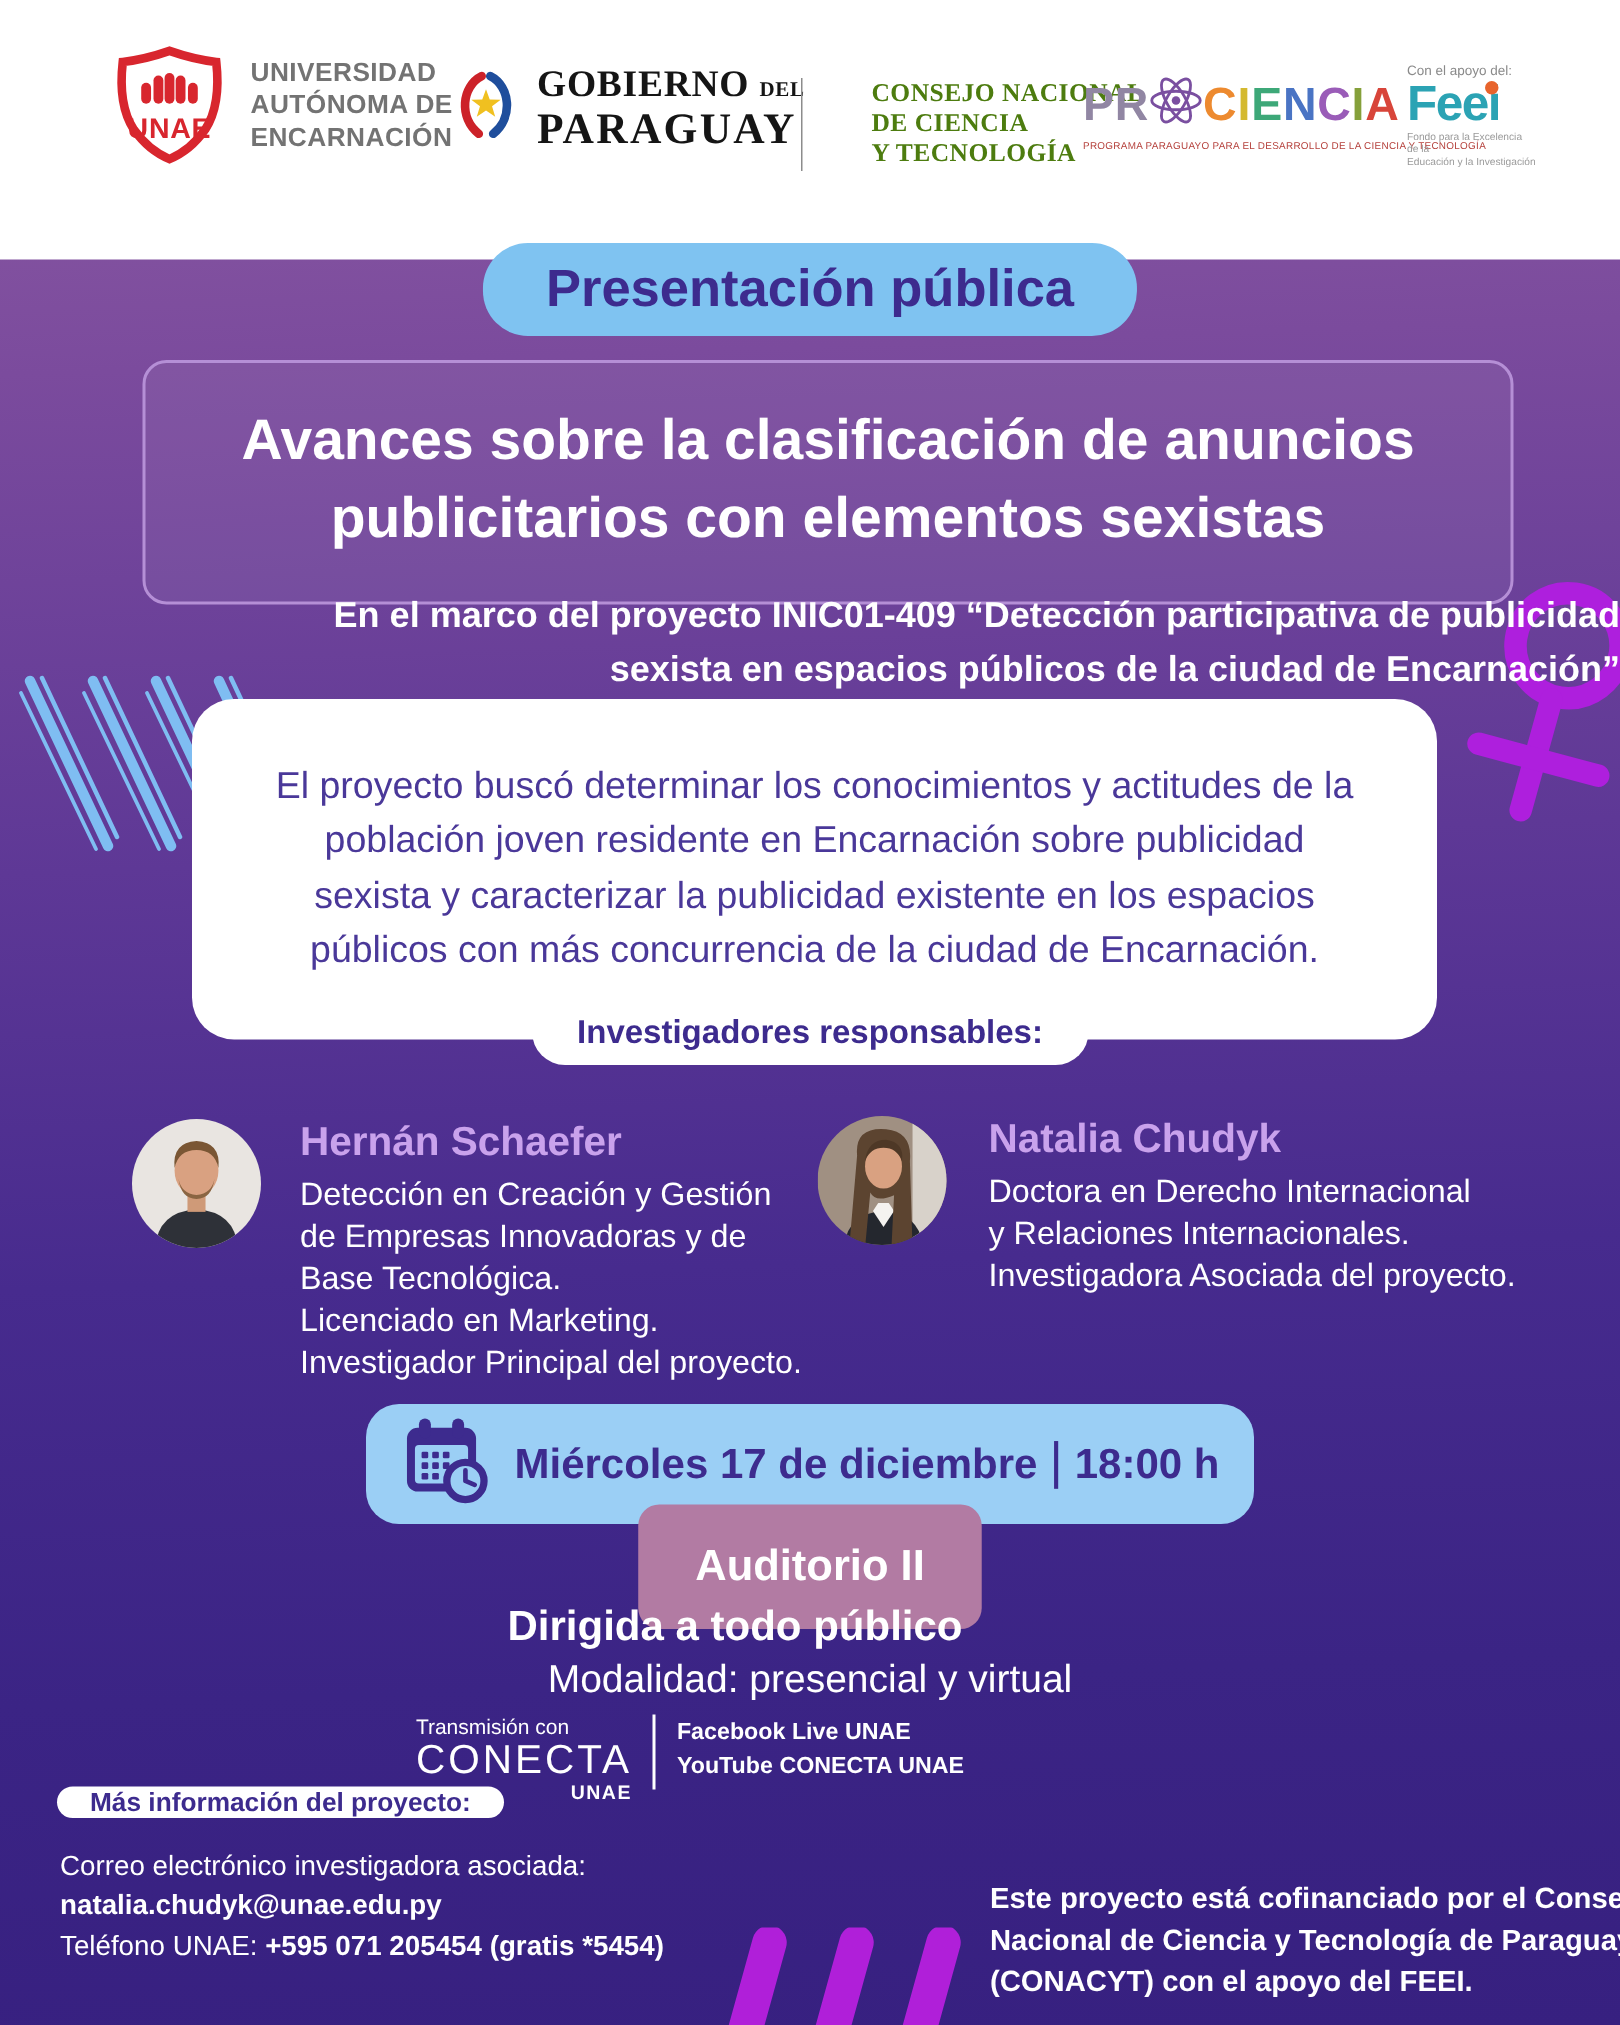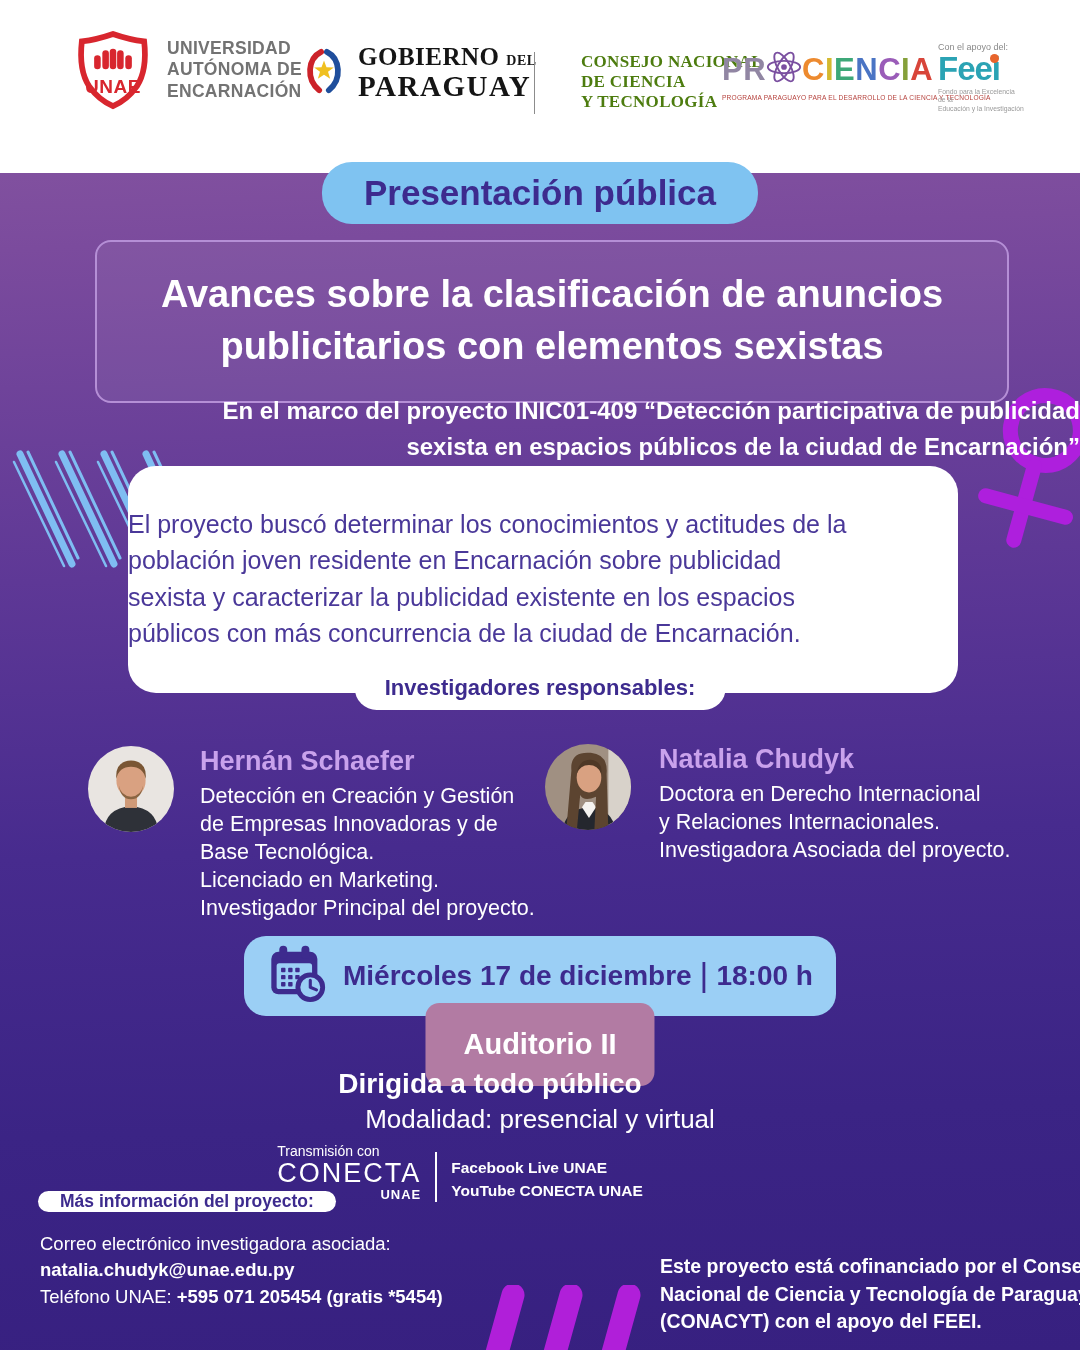--- a/index.html
+++ b/index.html
@@ -29,41 +29,41 @@
   .feei-support{font-size:9px;color:#8a8a8a;}
   .feei-word{position:relative;display:inline-block;font-weight:bold;font-size:33px;color:#2ba3b4;line-height:1.05;letter-spacing:-1px;}
   .feei-dot{position:absolute;top:2px;right:1px;width:9px;height:9px;border-radius:50%;background:#e8642c;}
   .feei-tagline{font-size:6.8px;color:#9a9a9a;line-height:1.3;margin-top:1px;}
   
   .event-badge{position:absolute;top:162px;left:50%;transform:translateX(-50%);background:#7fc3f1;color:#3d2b8e;font-weight:bold;font-size:35px;padding:11px 42px;border-radius:30px;white-space:nowrap;}
   .title-box{position:absolute;top:240px;left:95px;width:890px;border:2px solid #b58fd6;border-radius:16px;background:rgba(255,255,255,0.06);padding:26px 10px 28px;text-align:center;color:#ffffff;font-weight:bold;font-size:38px;line-height:1.38;}
   .title-box .line{white-space:nowrap;}
   .subtitle{position:absolute;top:393px;left:0;width:1080px;text-align:right;color:#ffffff;font-weight:bold;font-size:24px;line-height:1.5;}
   .subtitle .line{white-space:nowrap;}
-  .desc-card{position:absolute;top:466px;left:128px;width:830px;background:#ffffff;border-radius:28px;padding:40px 0 42px;color:#4a3899;font-size:25px;font-weight:500;line-height:1.45;}
+  .desc-card{position:absolute;top:466px;left:128px;width:830px;background:#ffffff;border-radius:28px;padding:40px 0 42px;text-align:center;color:#4a3899;font-size:25px;font-weight:500;line-height:1.45;}
   .desc-card .line{white-space:nowrap;}
   .inv-badge{position:absolute;top:666px;left:50%;transform:translateX(-50%);background:#ffffff;color:#3d2b8e;font-weight:bold;font-size:22px;padding:9px 30px;border-radius:999px;white-space:nowrap;}
   
   .researcher{position:absolute;display:flex;align-items:flex-start;}
   .researcher .photo{width:86px;height:86px;border-radius:50%;overflow:hidden;flex:none;}
   .researcher .photo svg{display:block;}
   .r-name{font-weight:bold;font-size:27px;color:#c9a2ec;margin-bottom:6px;white-space:nowrap;}
   .r-bio{color:#ffffff;font-size:21.5px;line-height:1.3;}
   .r-bio .line{white-space:nowrap;}
   .res-1{left:88px;top:746px;gap:26px;}
   .res-2{left:545px;top:744px;gap:28px;}
   
   .date-banner{position:absolute;top:936px;left:244px;width:592px;height:80px;background:#9bcff5;border-radius:22px;display:flex;align-items:center;padding:0 0 0 22px;box-sizing:border-box;gap:15px;}
   .date-text{color:#3d2b8e;font-weight:bold;font-size:28px;white-space:nowrap;display:flex;align-items:center;gap:8px;}
   .date-sep{font-weight:normal;font-size:34px;position:relative;top:-2px;}
   .venue-badge{position:absolute;top:1003px;left:50%;transform:translateX(-50%);background:#b27ba3;color:#ffffff;font-weight:bold;font-size:29px;padding:25px 38px;border-radius:14px;white-space:nowrap;}
   .audience{position:absolute;top:1068px;left:0;width:980px;text-align:center;color:#fff;font-weight:bold;font-size:28px;}
   .modality{position:absolute;top:1104px;left:0;width:1080px;text-align:center;color:#fff;font-size:26px;}
   
-  .stream{position:absolute;top:1143px;left:0;width:920px;display:flex;justify-content:center;align-items:flex-end;color:#fff;}
+  .stream{position:absolute;top:1143px;left:0;width:920px;display:flex;justify-content:center;align-items:flex-start;color:#fff;}
   .stream-left{text-align:left;}
   .stream-prefix{font-size:14px;}
   .stream-brand{font-size:27px;letter-spacing:2px;font-weight:400;line-height:1.05;}
   .stream-sub{font-size:13px;font-weight:bold;text-align:right;letter-spacing:1px;}
   .stream-div{width:2px;height:50px;background:#ffffff;margin:0 14px;}
   .stream-right{font-size:15.5px;font-weight:600;line-height:1.5;}
   
   .info-badge{position:absolute;top:1191px;left:38px;background:#ffffff;color:#3d2b8e;font-weight:bold;font-size:17.5px;padding:0 22px;border-radius:16px;white-space:nowrap;}
   .contact{position:absolute;top:1231px;left:40px;color:#ffffff;font-size:18.5px;line-height:1.42;}
   .contact .val{font-weight:bold;}

